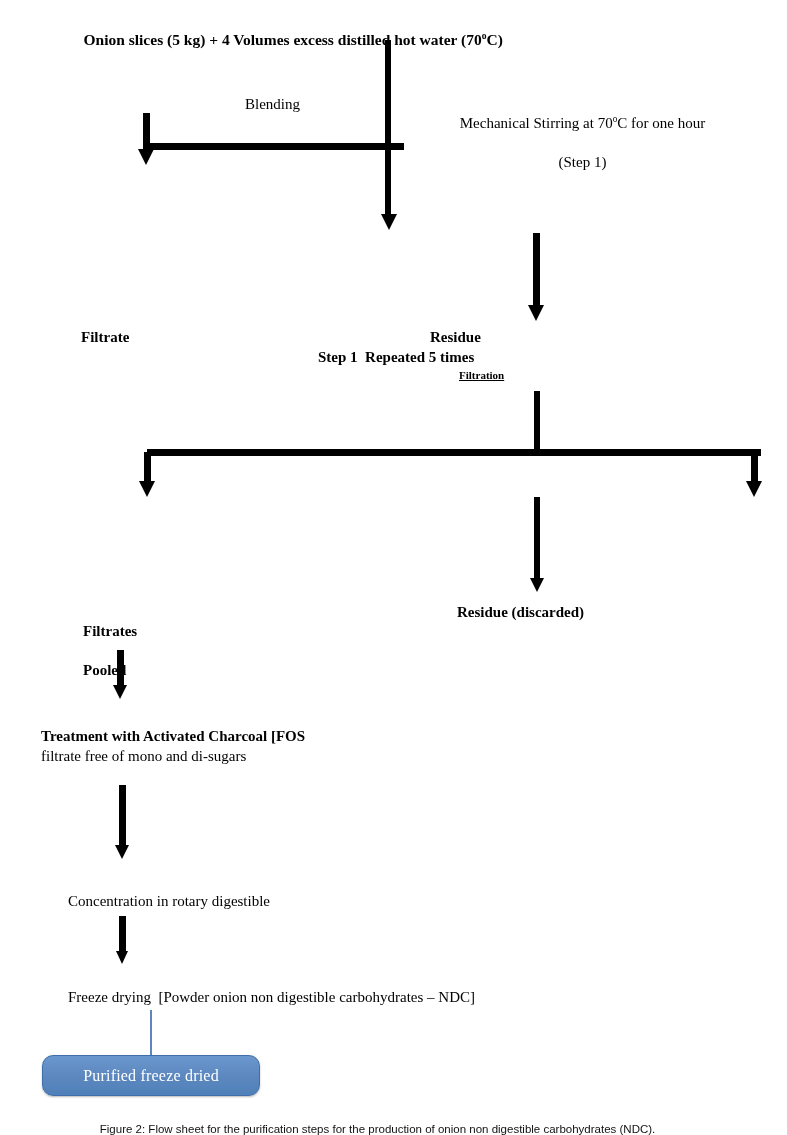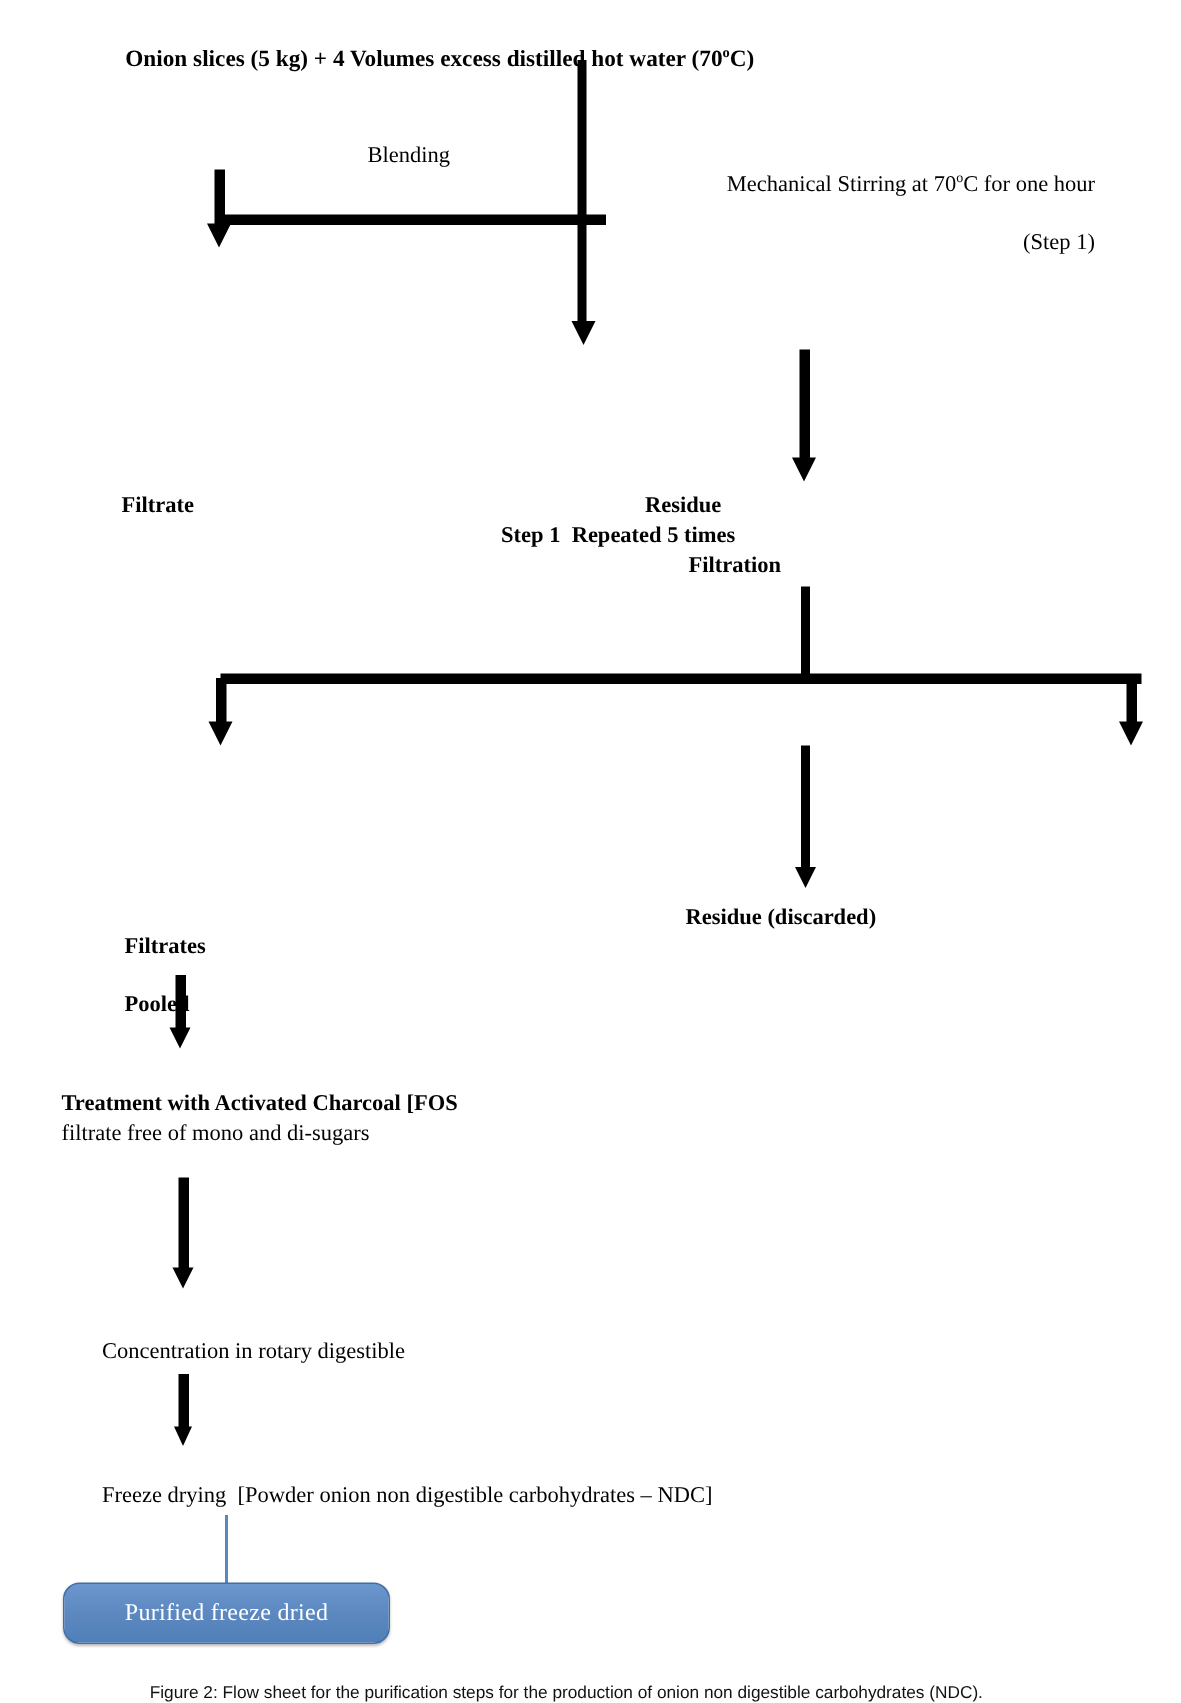--- a/index.html
+++ b/index.html
@@ -5,21 +5,21 @@
   html,body{margin:0;padding:0;background:#ffffff;}
   body{
     width:787px;height:1135px;position:relative;overflow:hidden;
     font-family:"Liberation Serif", serif;
     color:#000000;
     -webkit-font-smoothing:antialiased;
   }
   .stage{position:absolute;left:0;top:0;width:787px;height:1135px;}
   .txt{position:absolute;white-space:pre;line-height:1.28;}
   .b{font-weight:bold;}
-  .ctr{text-align:right;}
+  .ctr{text-align:center;}
   sup{font-size:.62em;vertical-align:super;line-height:0;}
 
   
   .vline{position:absolute;background:#000;}
   
   .hline{position:absolute;background:#000;}
   
   .ahead{position:absolute;width:0;height:0;border-left:8px solid transparent;border-right:8px solid transparent;border-top:16px solid #000;}
   .ahead.sm{border-left-width:7px;border-right-width:7px;border-top-width:14px;}
   .ahead.xs{border-left-width:6px;border-right-width:6px;border-top-width:13px;}
@@ -71,22 +71,22 @@
     <span>Mechanical Stirring at 70</span><sup>o</sup><span>C for one hour</span><br>
     <span>(Step 1)</span>
   </div>
 
   <div class="vline" style="left:533px;top:233px;width:7px;height:75px;"></div>
   <div class="ahead" style="left:528px;top:305px;"></div>
 
   <div class="txt b" style="left:81px;top:328px;font-size:15px;">Filtrate</div>
 
   <div class="txt b" style="left:430px;top:328px;width:130px;text-align:left;font-size:15px;">Residue</div>
-  <div class="txt b" style="left:334px;top:348px;font-size:15px;">Step 1  Repeated 5 times</div>
-  <div class="txt b" style="left:459px;top:368px;font-size:15px;">Filtration</div>
+  <div class="txt b" style="left:318px;top:348px;font-size:15px;">Step 1  Repeated 5 times</div>
+  <div class="txt b" style="left:459px;top:368px;font-size:11px;text-decoration:underline;">Filtration</div>
 
   <div class="vline" style="left:534px;top:391px;width:6px;height:62px;"></div>
 
   <div class="hline" style="left:147px;top:449px;width:614px;height:7px;"></div>
 
   <div class="vline" style="left:144px;top:452px;width:7px;height:32px;"></div>
   <div class="ahead" style="left:139px;top:481px;"></div>
 
   <div class="vline" style="left:751px;top:452px;width:7px;height:32px;"></div>
   <div class="ahead" style="left:746px;top:481px;"></div>

